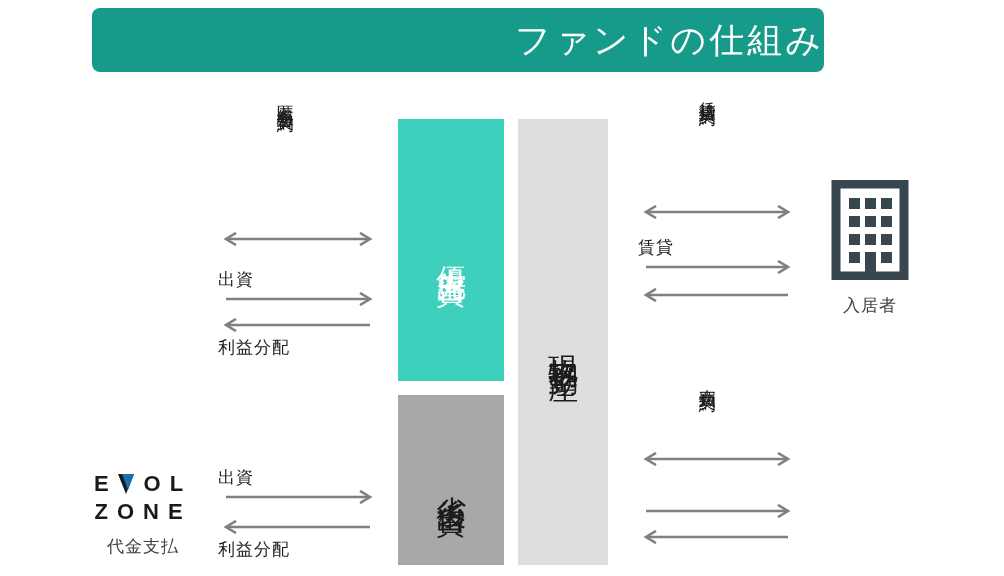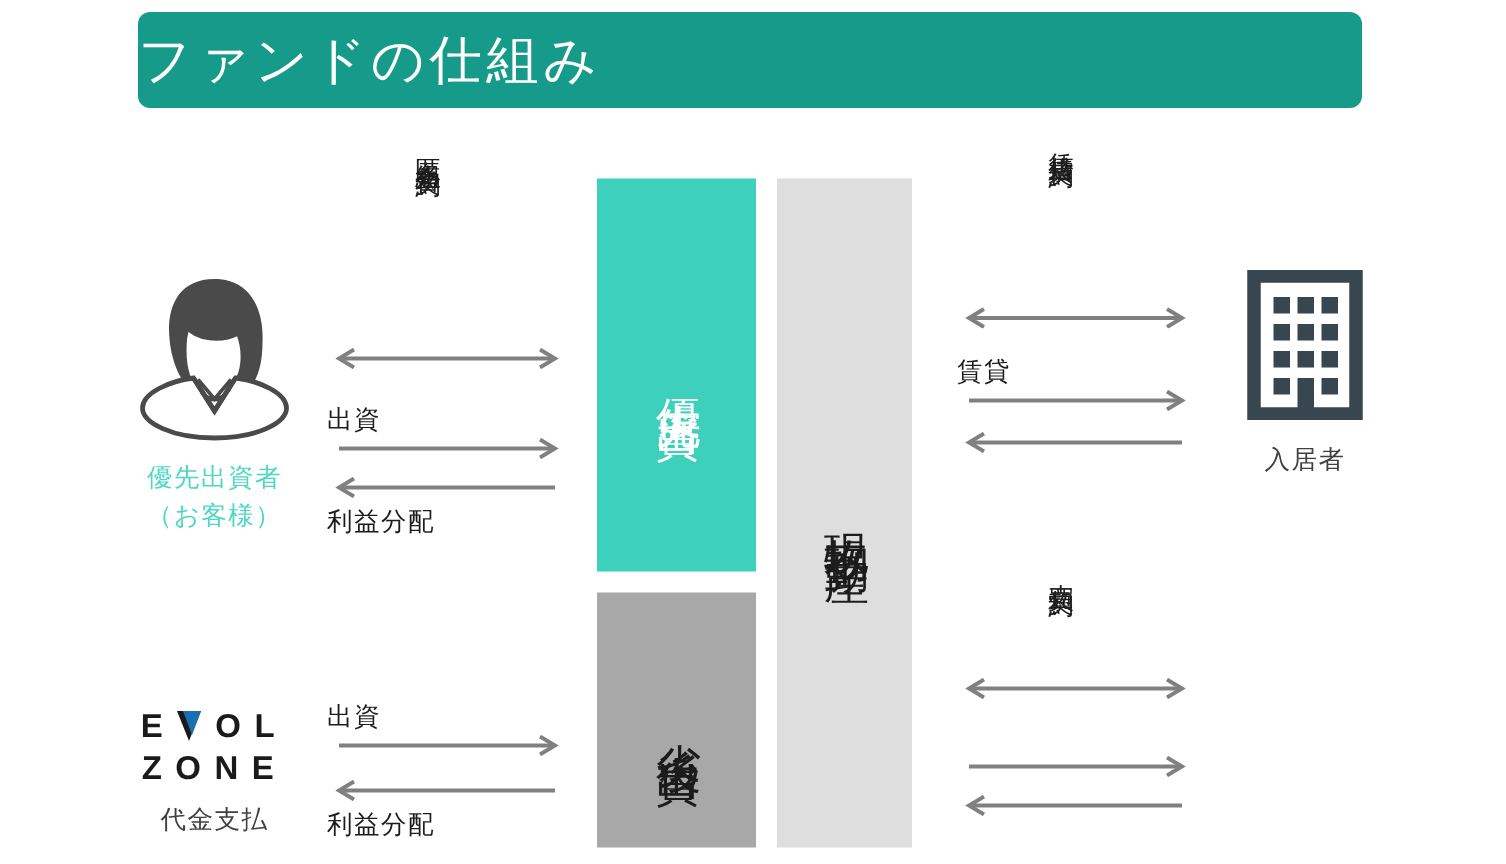--- a/index.html
+++ b/index.html
@@ -16,27 +16,27 @@
     height: 576px;
     background: #ffffff;
     overflow: hidden;
   }
 
   
   .header-banner {
     position: absolute;
     left: 92px;
     top: 8px;
-    width: 816px;
+    width: 732px;
     height: 64px;
     background: #169B8A;
     border-radius: 8px;
     display: flex;
     align-items: center;
-    justify-content: flex-start;
+    justify-content: flex-end;
   }
   .header-title {
     color: #ffffff;
     font-size: 35px;
     letter-spacing: 3px;
     font-weight: 400;
     white-space: nowrap;
   }
 
   
@@ -181,38 +181,20 @@
   </div>
 
   <div class="bar" id="bar-subordinate">
     <div class="bar-label">劣後出資</div>
   </div>
 
   <div class="bar" id="bar-property">
     <div class="bar-label">現物不動産</div>
   </div>
 
-  <div class="entity" id="entity-senior-investor">
-    <div class="icon-wrap">
-      <svg width="116" height="112" viewBox="0 0 116 112" aria-hidden="true">
-
-        <path d="M58 4 C33 4 26 24 28 44 C29 56 33 66 37 72 L44 66 C39 56 38 44 40 36 C46 44 62 46 74 40 C80 48 80 60 77 70 L79 78 C86 74 90 62 90 46 C91 26 83 4 58 4 Z" fill="#4a4a4a"></path>
-        <path d="M74 40 C82 46 86 58 85 70 C84 80 80 86 75 89 L68 82 C75 76 78 62 74 48 Z" fill="#4a4a4a"></path>
-
-        <path d="M40 36 C46 44 62 46 74 40 C78 50 78 62 74 70 C70 79 64 84 58 84 C50 84 43 78 40 68 C37 58 37 44 40 36 Z" fill="#ffffff" stroke="#4a4a4a" stroke-width="3.2"></path>
-
-        <path d="M58 110 C30 110 10 100 10 90 C10 80 28 72 44 70 L58 92 L72 70 C88 72 106 80 106 90 C106 100 86 110 58 110 Z" fill="#ffffff" stroke="#4a4a4a" stroke-width="3.2"></path>
-
-        <path d="M44 70 L58 92 L72 70" fill="none" stroke="#4a4a4a" stroke-width="3.2"></path>
-        <path d="M47 71 L58 84 L69 71" fill="none" stroke="#4a4a4a" stroke-width="2.4"></path>
-      </svg>
-    </div>
-    <div class="entity-caption teal">優先出資者</div>
-    <div class="entity-caption teal line2">（お客様）</div>
-  </div>
 
   <div class="entity" id="entity-subordinate-investor">
     <div class="logo-evolzone">
       <div class="logo-line">
         <span>E</span>
         <span class="vee"></span>
         <span>OL</span>
       </div>
       <div class="logo-line">ZONE</div>
     </div>

